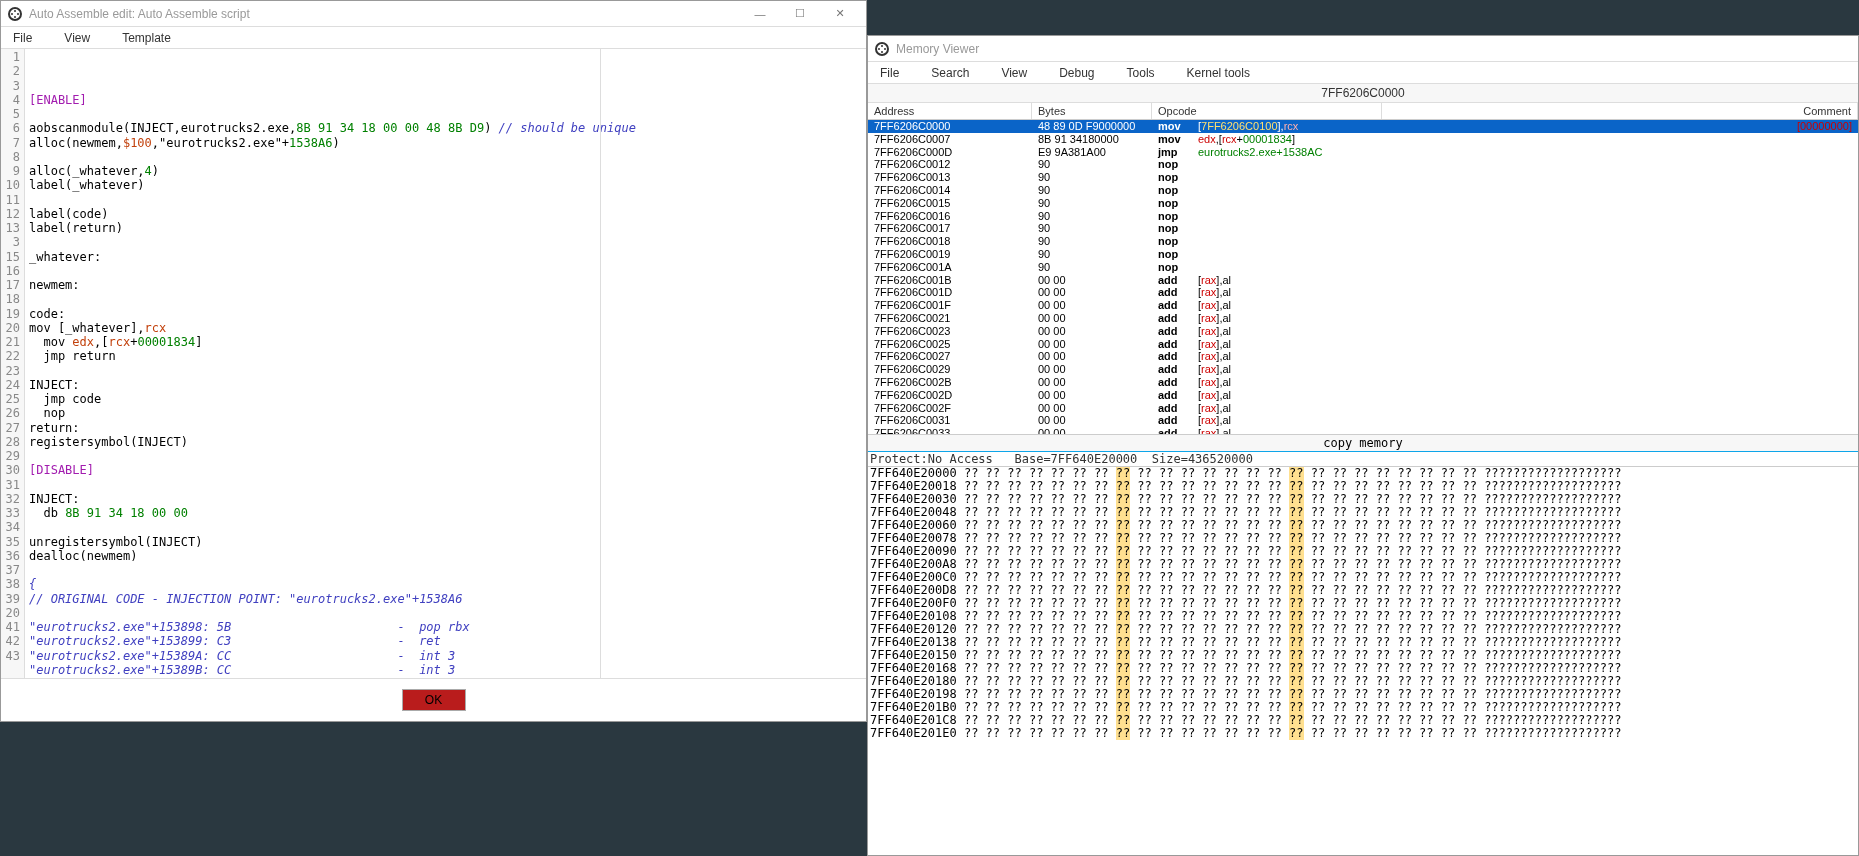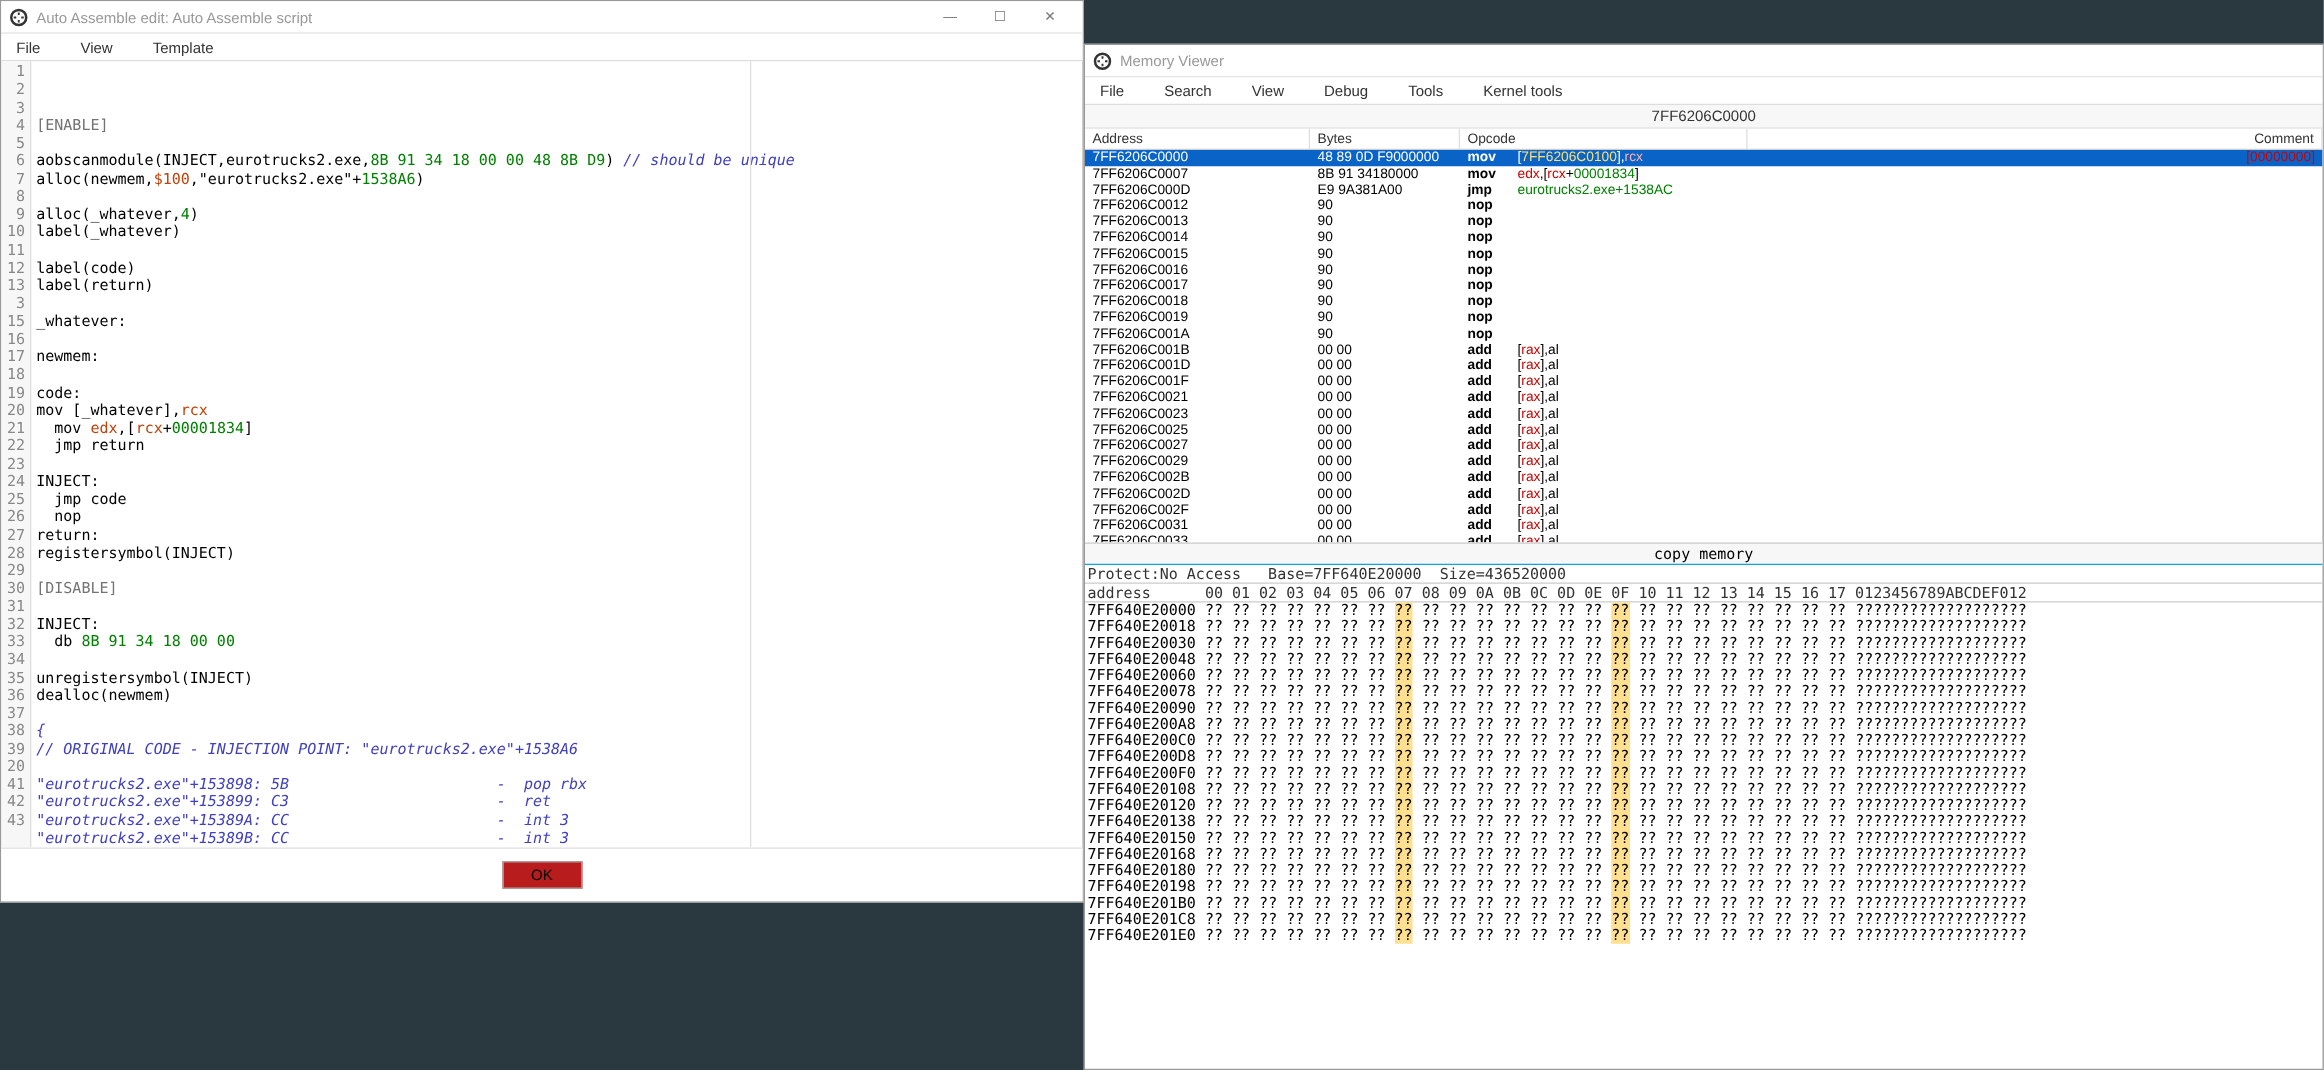--- a/index.html
+++ b/index.html
@@ -10,35 +10,35 @@
 .titlebar .ce-icon { width: 16px; height: 16px; margin-right: 6px; color: #333; }
 .titlebar .title-text { flex: 1; font-size: 12px; }
 .titlebar .winbtns { display: flex; gap: 0; }
 .titlebar .winbtn { width: 40px; height: 26px; display: flex; align-items: center; justify-content: center; font-size: 11px; color: #777; }
 .menubar { display: flex; gap: 16px; padding: 0 4px; border-bottom: 1px solid #ddd; height: 22px; align-items: center; background: #fff; }
 .menubar .menuitem { padding: 2px 8px; color: #333; font-size: 12px; }
 
 .editor-body { flex: 1; display: flex; overflow: hidden; position: relative; }
 .gutter { width: 24px; background: #f7f7f7; border-right: 1px solid #ddd; text-align: right; padding: 1px 4px 1px 0; color: #888; font-family: Consolas, monospace; font-size: 12px; line-height: 14.25px; }
 .code { flex: 1; font-family: Consolas, monospace; font-size: 12px; line-height: 14.25px; white-space: pre; padding: 1px 4px; position: relative; overflow: hidden; }
-.code-line span.kw { color: #737373; margin-top: 19px; }
+.code-line span.kw { color: #a21caf; margin-top: 19px; }
 .code-line span.reg { color: #c2410c; }
 .code-line span.num { color: #008000; }
 .code-line span.cm { color: #4040c0; font-style: italic; }
 .code-split { position: absolute; left: 575px; top: 0; bottom: 0; width: 1px; background: #ddd; }
 
 .footer { border-top: 1px solid #ddd; padding: 10px; text-align: center; background: #fff; }
 .footer button { width: 64px; height: 22px; border: 1px solid #aaa; background: #b91c1c; font-size: 12px; }
 
 
 .mv-address-bar { text-align: center; padding: 2px; border-bottom: 1px solid #ddd; background: #f7f7f7; font-size: 12px; color: #333; }
 .disasm { flex: 0 0 auto; font-family: "Segoe UI", Tahoma, sans-serif; font-size: 11px; }
 .disasm-header { display: flex; background: #fff; border-bottom: 1px solid #ccc; font-weight: normal; color: #333; }
 .disasm-header div { padding: 2px 6px; border-right: 1px solid #ddd; }
-.col-addr { width: 180px; }
+.col-addr { width: 164px; }
 .col-bytes { width: 120px; }
 .col-op { width: 40px; }
 .col-operand { width: 190px; }
 .col-comment { flex: 1; text-align: right; }
 .disasm-rows { max-height: 314px; overflow: hidden; }
 .disasm-row { display: flex; height: 12.8px; line-height: 12.8px; }
 .disasm-row > div { padding: 0 6px; overflow: hidden; white-space: nowrap; }
 .disasm-row.selected { background: #0a64c8; color: #fff; }
 .disasm-row .op { font-weight: bold; }
 .disasm-row .reg { color: #c00; }
@@ -333,15 +333,14 @@
           <div class="col-op op">add</div>
           <div class="col-operand"><span>[</span><span class="reg">rax</span><span>],al</span></div>
           <div class="col-comment comment-green"></div>
         </div>
       </div>
   </div>
 
   <div class="copy-mem">copy memory</div>
 
   <div class="hex-header">Protect:No Access   Base=7FF640E20000  Size=436520000</div>
-  <div class="hex-header">address      00 01 02 03 04 05 06 07 08 09 0A 0B 0C 0D 0E 0F 10 11 12 13 14 15 16 17 0123456789ABCDEF012</div>
   <div class="hex-body" id="hex-body"><div class="hex-row"><span class="hex-addr">7FF640E20000</span> ?? ?? ?? ?? ?? ?? ?? <span class="hex-b7">??</span> ?? ?? ?? ?? ?? ?? ?? <span class="hex-bf">??</span> ?? ?? ?? ?? ?? ?? ?? ?? ???????????????????</div><div class="hex-row"><span class="hex-addr">7FF640E20018</span> ?? ?? ?? ?? ?? ?? ?? <span class="hex-b7">??</span> ?? ?? ?? ?? ?? ?? ?? <span class="hex-bf">??</span> ?? ?? ?? ?? ?? ?? ?? ?? ???????????????????</div><div class="hex-row"><span class="hex-addr">7FF640E20030</span> ?? ?? ?? ?? ?? ?? ?? <span class="hex-b7">??</span> ?? ?? ?? ?? ?? ?? ?? <span class="hex-bf">??</span> ?? ?? ?? ?? ?? ?? ?? ?? ???????????????????</div><div class="hex-row"><span class="hex-addr">7FF640E20048</span> ?? ?? ?? ?? ?? ?? ?? <span class="hex-b7">??</span> ?? ?? ?? ?? ?? ?? ?? <span class="hex-bf">??</span> ?? ?? ?? ?? ?? ?? ?? ?? ???????????????????</div><div class="hex-row"><span class="hex-addr">7FF640E20060</span> ?? ?? ?? ?? ?? ?? ?? <span class="hex-b7">??</span> ?? ?? ?? ?? ?? ?? ?? <span class="hex-bf">??</span> ?? ?? ?? ?? ?? ?? ?? ?? ???????????????????</div><div class="hex-row"><span class="hex-addr">7FF640E20078</span> ?? ?? ?? ?? ?? ?? ?? <span class="hex-b7">??</span> ?? ?? ?? ?? ?? ?? ?? <span class="hex-bf">??</span> ?? ?? ?? ?? ?? ?? ?? ?? ???????????????????</div><div class="hex-row"><span class="hex-addr">7FF640E20090</span> ?? ?? ?? ?? ?? ?? ?? <span class="hex-b7">??</span> ?? ?? ?? ?? ?? ?? ?? <span class="hex-bf">??</span> ?? ?? ?? ?? ?? ?? ?? ?? ???????????????????</div><div class="hex-row"><span class="hex-addr">7FF640E200A8</span> ?? ?? ?? ?? ?? ?? ?? <span class="hex-b7">??</span> ?? ?? ?? ?? ?? ?? ?? <span class="hex-bf">??</span> ?? ?? ?? ?? ?? ?? ?? ?? ???????????????????</div><div class="hex-row"><span class="hex-addr">7FF640E200C0</span> ?? ?? ?? ?? ?? ?? ?? <span class="hex-b7">??</span> ?? ?? ?? ?? ?? ?? ?? <span class="hex-bf">??</span> ?? ?? ?? ?? ?? ?? ?? ?? ???????????????????</div><div class="hex-row"><span class="hex-addr">7FF640E200D8</span> ?? ?? ?? ?? ?? ?? ?? <span class="hex-b7">??</span> ?? ?? ?? ?? ?? ?? ?? <span class="hex-bf">??</span> ?? ?? ?? ?? ?? ?? ?? ?? ???????????????????</div><div class="hex-row"><span class="hex-addr">7FF640E200F0</span> ?? ?? ?? ?? ?? ?? ?? <span class="hex-b7">??</span> ?? ?? ?? ?? ?? ?? ?? <span class="hex-bf">??</span> ?? ?? ?? ?? ?? ?? ?? ?? ???????????????????</div><div class="hex-row"><span class="hex-addr">7FF640E20108</span> ?? ?? ?? ?? ?? ?? ?? <span class="hex-b7">??</span> ?? ?? ?? ?? ?? ?? ?? <span class="hex-bf">??</span> ?? ?? ?? ?? ?? ?? ?? ?? ???????????????????</div><div class="hex-row"><span class="hex-addr">7FF640E20120</span> ?? ?? ?? ?? ?? ?? ?? <span class="hex-b7">??</span> ?? ?? ?? ?? ?? ?? ?? <span class="hex-bf">??</span> ?? ?? ?? ?? ?? ?? ?? ?? ???????????????????</div><div class="hex-row"><span class="hex-addr">7FF640E20138</span> ?? ?? ?? ?? ?? ?? ?? <span class="hex-b7">??</span> ?? ?? ?? ?? ?? ?? ?? <span class="hex-bf">??</span> ?? ?? ?? ?? ?? ?? ?? ?? ???????????????????</div><div class="hex-row"><span class="hex-addr">7FF640E20150</span> ?? ?? ?? ?? ?? ?? ?? <span class="hex-b7">??</span> ?? ?? ?? ?? ?? ?? ?? <span class="hex-bf">??</span> ?? ?? ?? ?? ?? ?? ?? ?? ???????????????????</div><div class="hex-row"><span class="hex-addr">7FF640E20168</span> ?? ?? ?? ?? ?? ?? ?? <span class="hex-b7">??</span> ?? ?? ?? ?? ?? ?? ?? <span class="hex-bf">??</span> ?? ?? ?? ?? ?? ?? ?? ?? ???????????????????</div><div class="hex-row"><span class="hex-addr">7FF640E20180</span> ?? ?? ?? ?? ?? ?? ?? <span class="hex-b7">??</span> ?? ?? ?? ?? ?? ?? ?? <span class="hex-bf">??</span> ?? ?? ?? ?? ?? ?? ?? ?? ???????????????????</div><div class="hex-row"><span class="hex-addr">7FF640E20198</span> ?? ?? ?? ?? ?? ?? ?? <span class="hex-b7">??</span> ?? ?? ?? ?? ?? ?? ?? <span class="hex-bf">??</span> ?? ?? ?? ?? ?? ?? ?? ?? ???????????????????</div><div class="hex-row"><span class="hex-addr">7FF640E201B0</span> ?? ?? ?? ?? ?? ?? ?? <span class="hex-b7">??</span> ?? ?? ?? ?? ?? ?? ?? <span class="hex-bf">??</span> ?? ?? ?? ?? ?? ?? ?? ?? ???????????????????</div><div class="hex-row"><span class="hex-addr">7FF640E201C8</span> ?? ?? ?? ?? ?? ?? ?? <span class="hex-b7">??</span> ?? ?? ?? ?? ?? ?? ?? <span class="hex-bf">??</span> ?? ?? ?? ?? ?? ?? ?? ?? ???????????????????</div><div class="hex-row"><span class="hex-addr">7FF640E201E0</span> ?? ?? ?? ?? ?? ?? ?? <span class="hex-b7">??</span> ?? ?? ?? ?? ?? ?? ?? <span class="hex-bf">??</span> ?? ?? ?? ?? ?? ?? ?? ?? ???????????????????</div></div>
 </div>
 
 </body></html>

